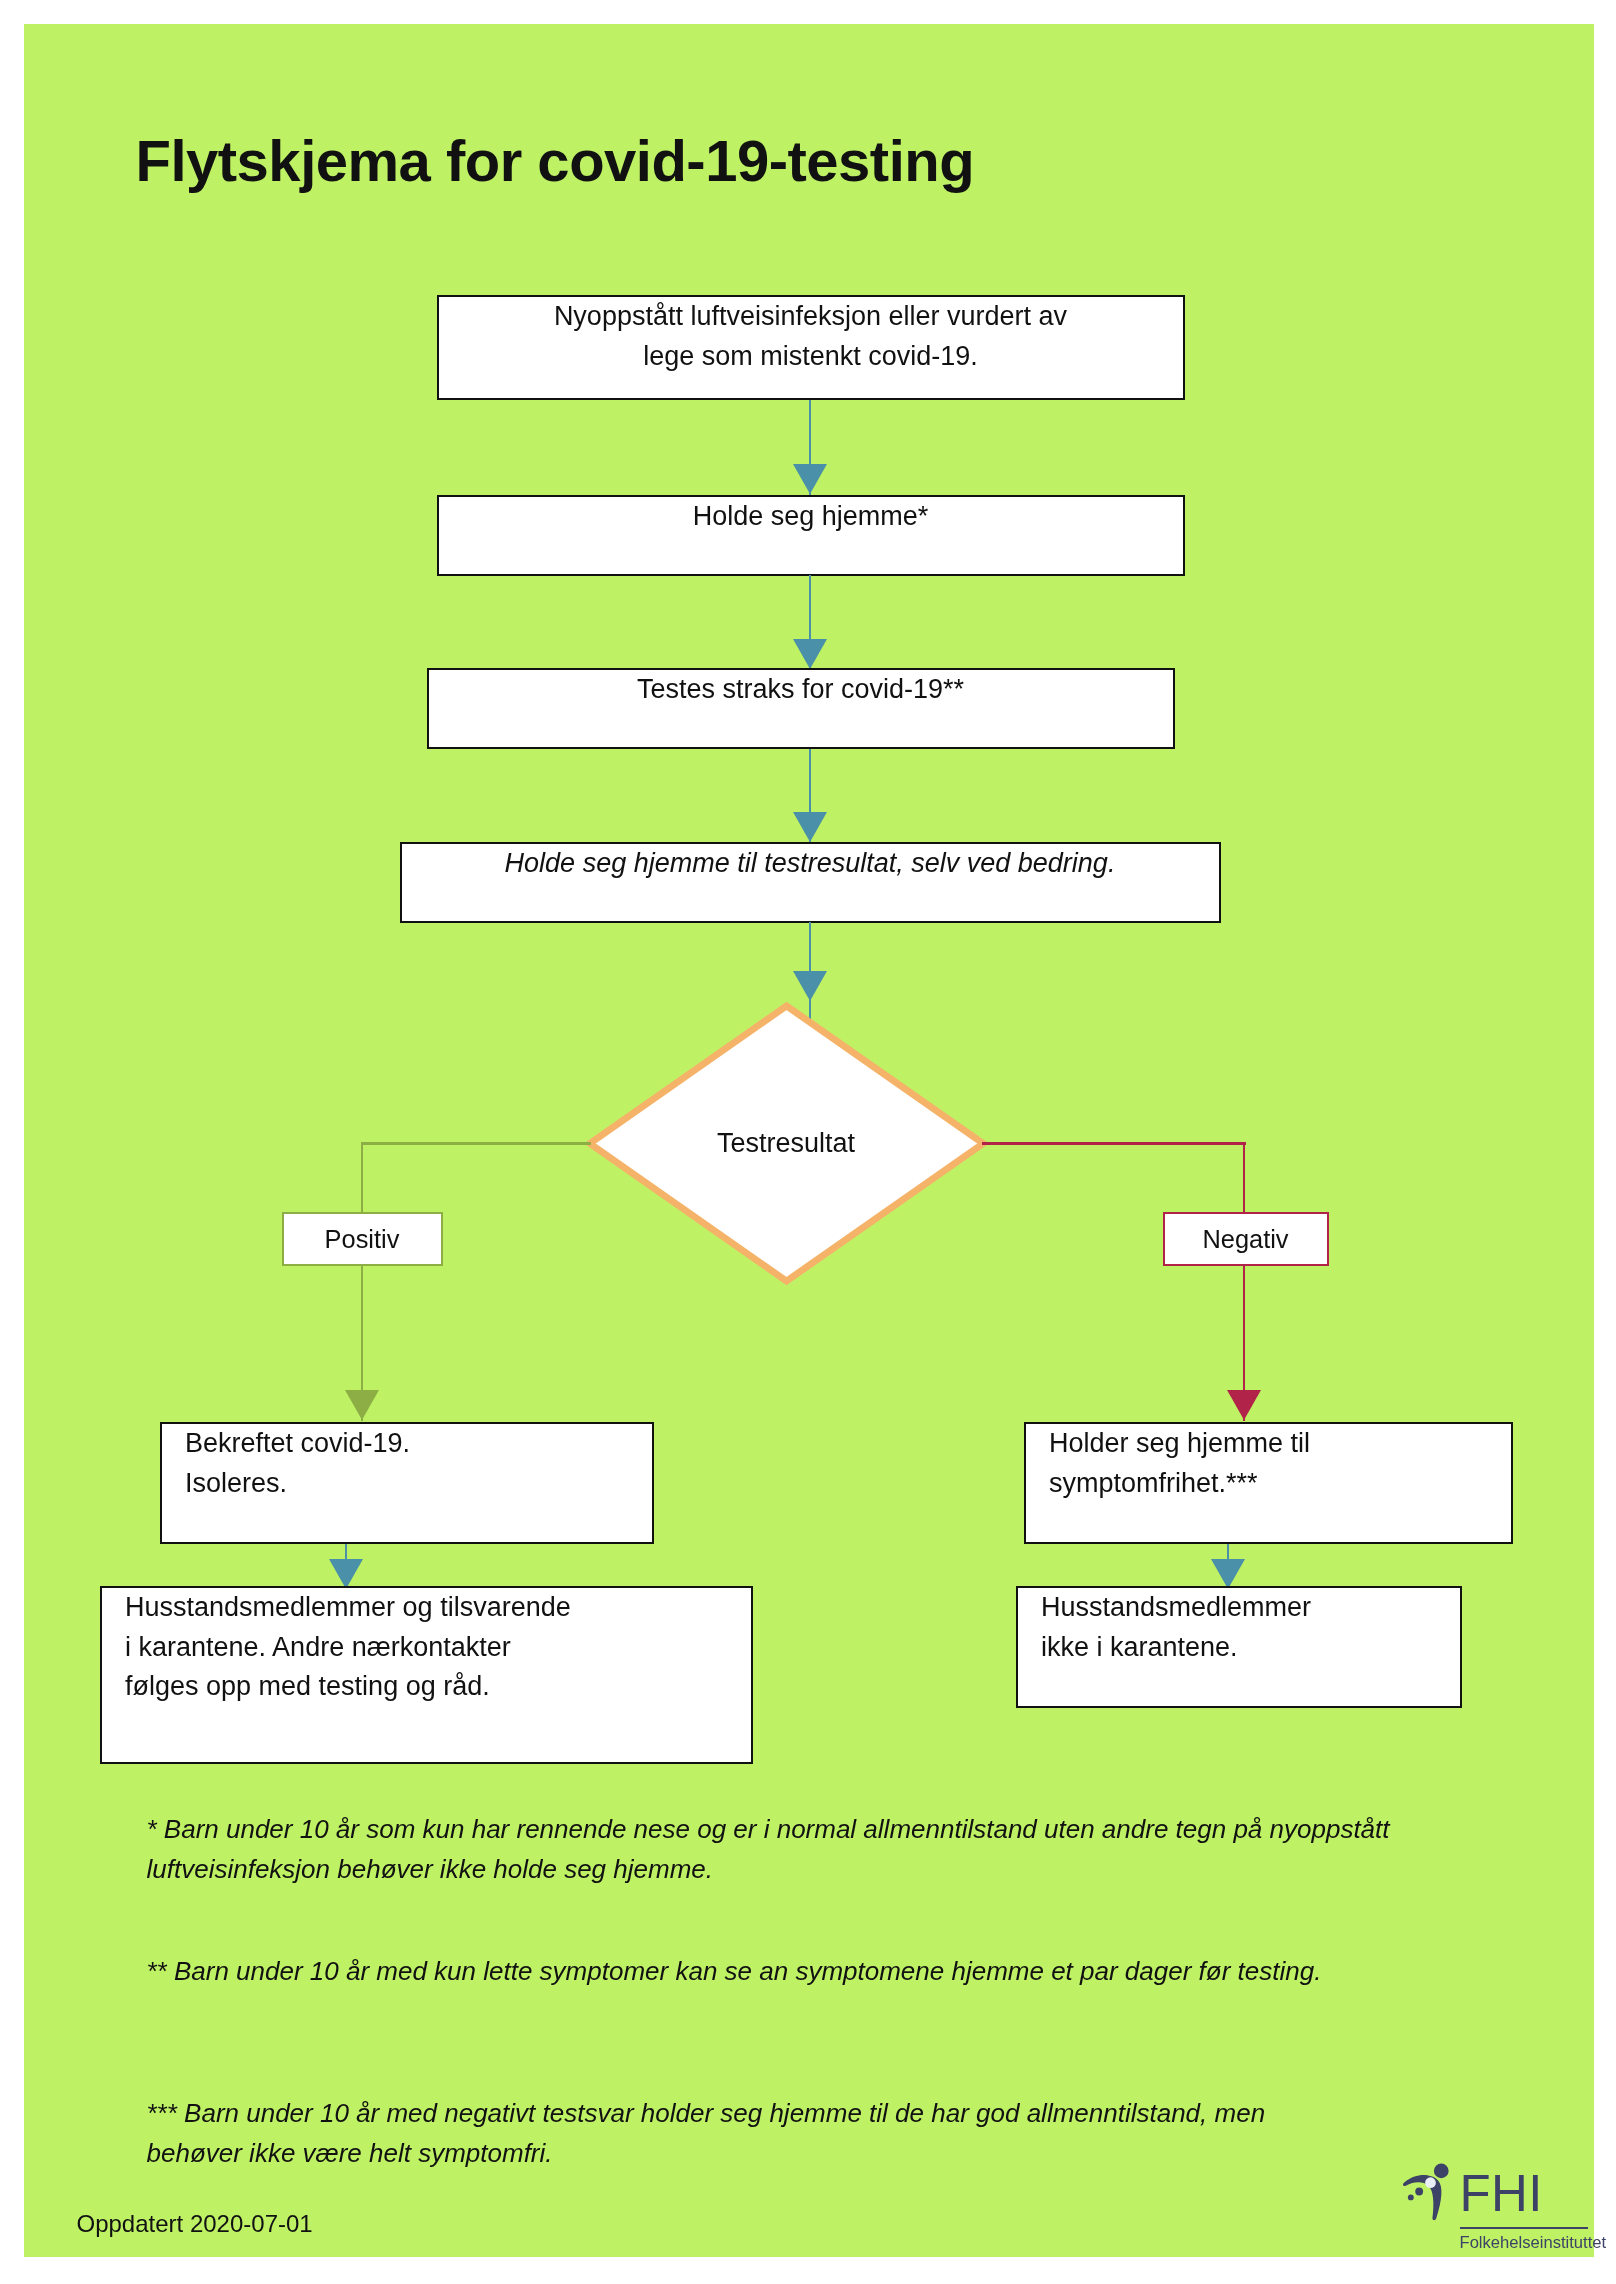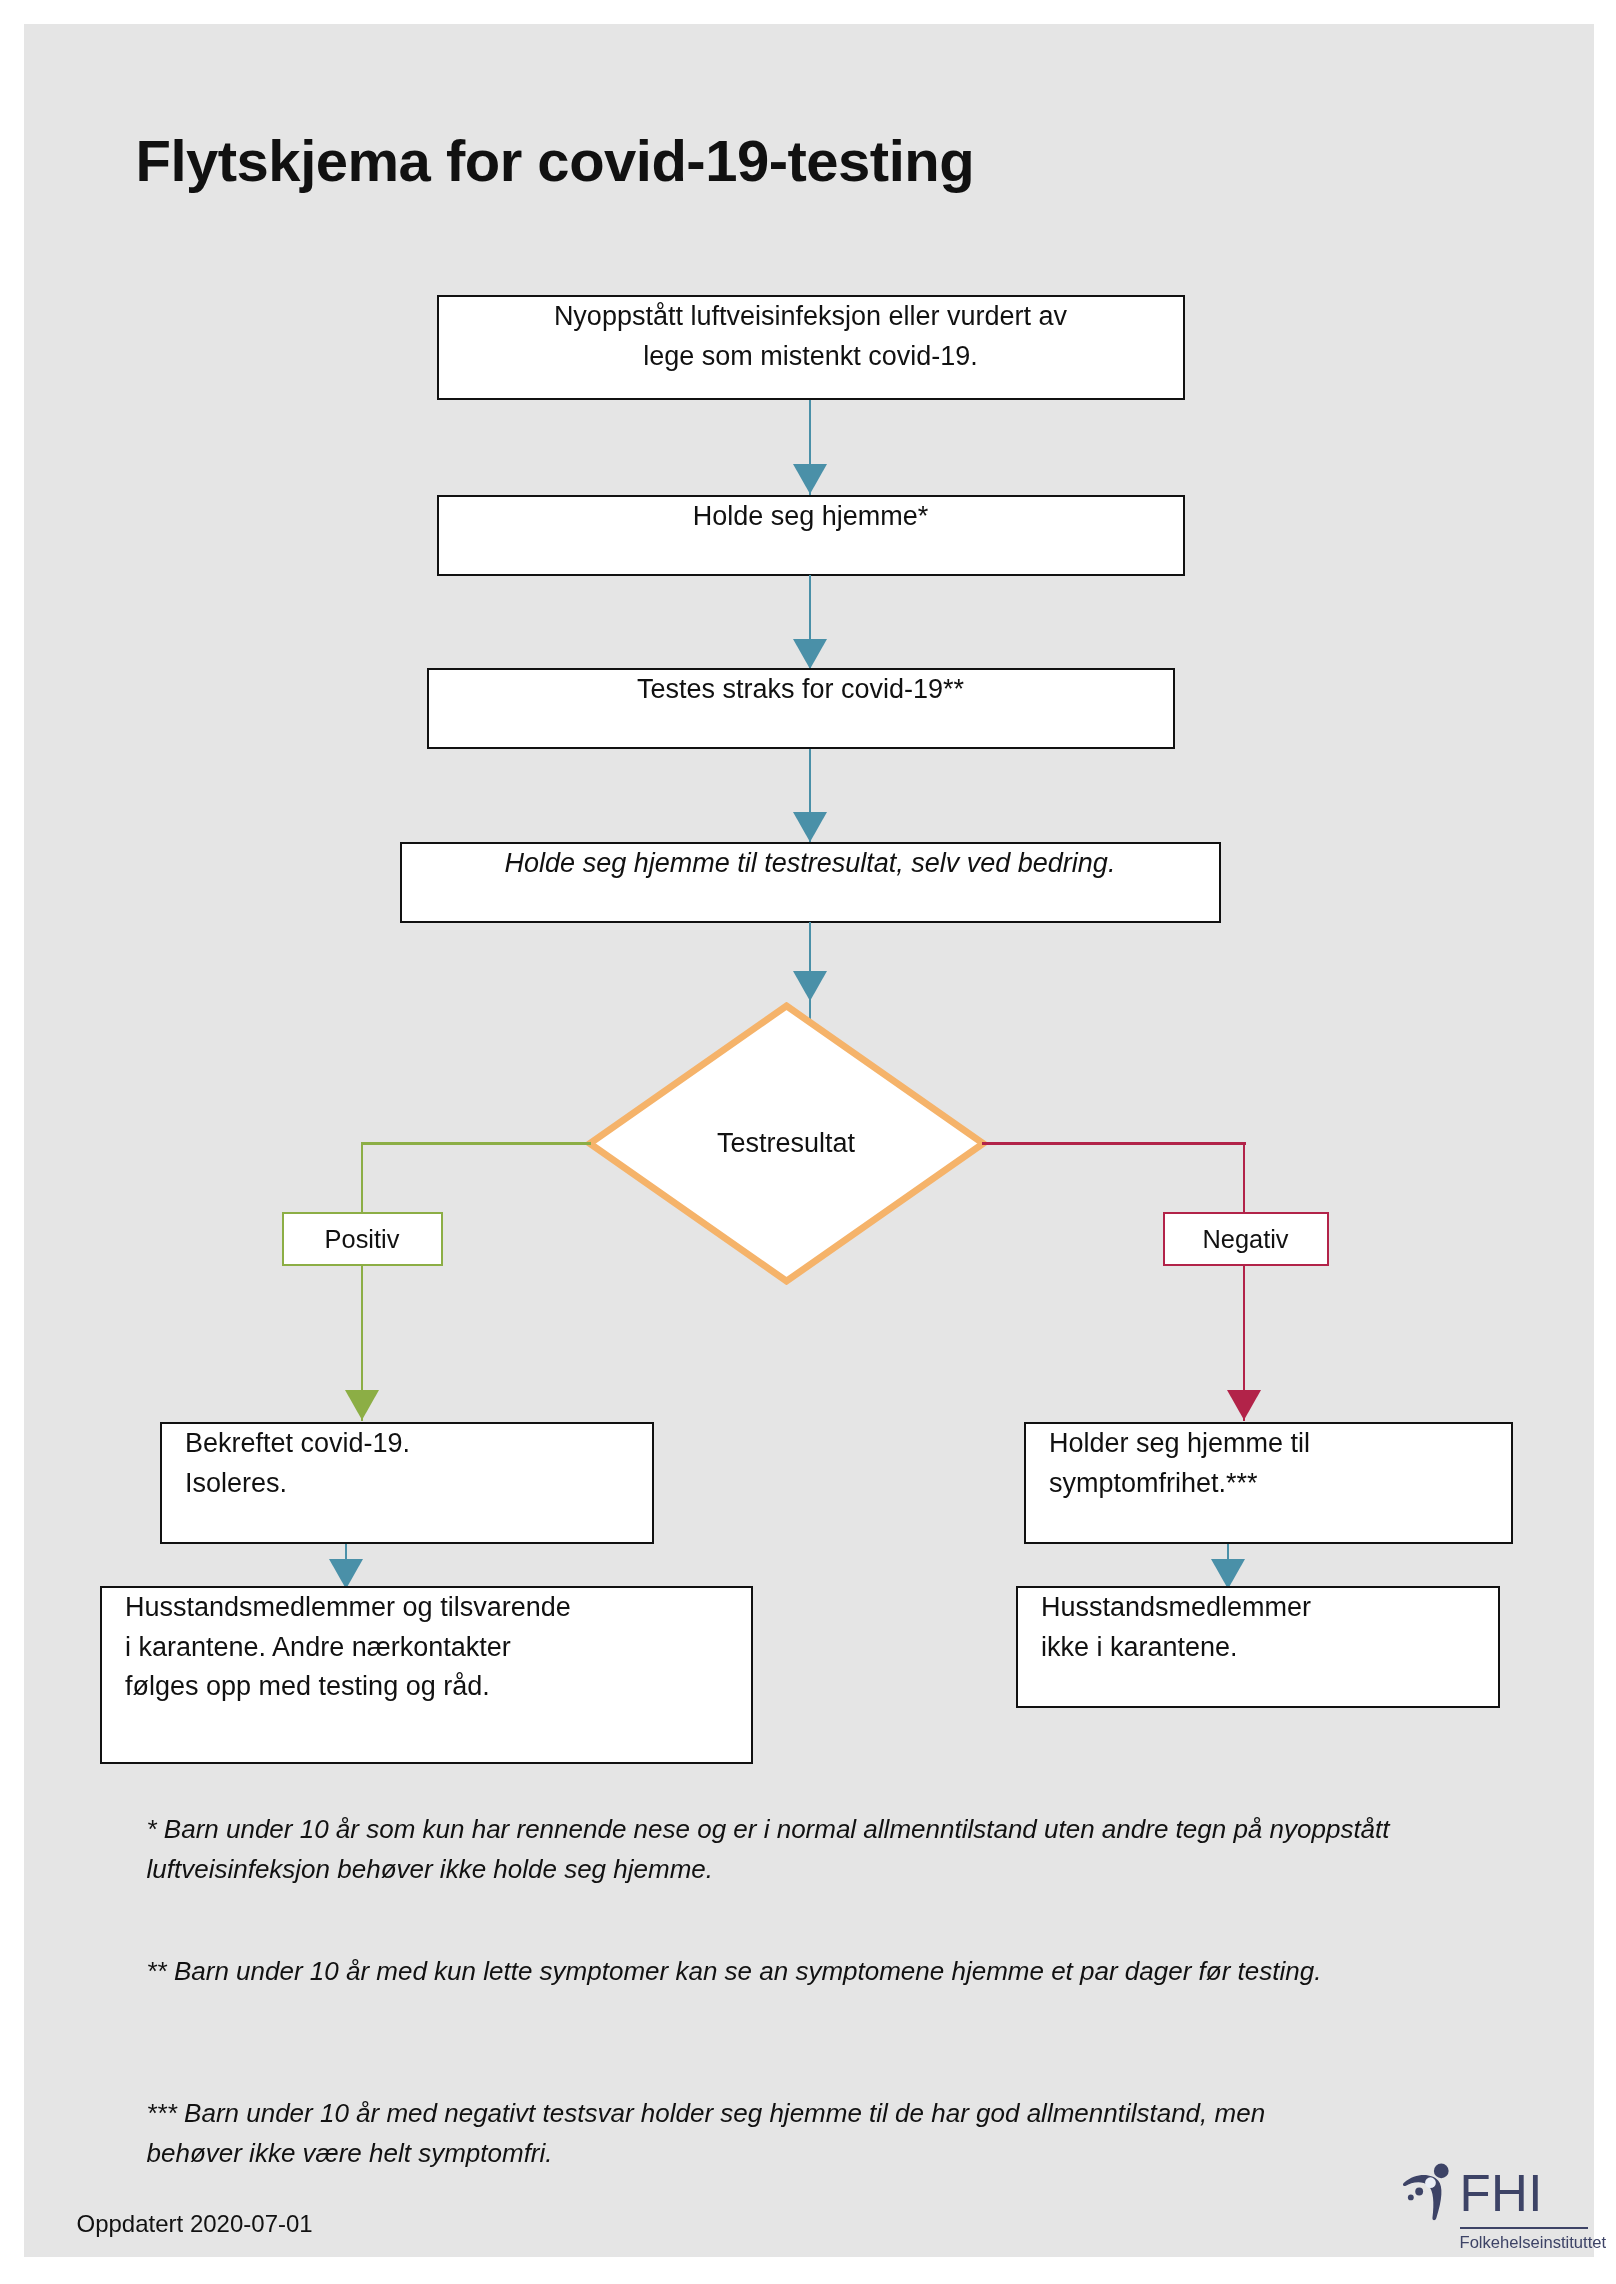--- a/index.html
+++ b/index.html
@@ -14,21 +14,21 @@
     position: relative;
     overflow: hidden;
   }
 
   #poster {
     position: absolute;
     left: 23.5px;
     top: 24.4px;
     width: 1570px;
     height: 2233px;
-    background: #e5e5e5;
+    background: #bef264;
   }
 
   
   #title {
     position: absolute;
     left: 112px;
     top: 103px;
     font-size: 58px;
     font-weight: 700;
     letter-spacing: -0.5px;
@@ -227,21 +227,21 @@
 
   <div class="vline c-teal" style="left:1203px; top:1520px; height:73px;"></div>
   <div class="arrow a-teal" style="left:1187px; top:1535px;"></div>
 
   <div class="fbox left" style="left:76px; top:1562px; width:653px; height:178px;">
     <div class="txt" style="white-space:pre-line;">Husstandsmedlemmer og tilsvarende
 i karantene. Andre nærkontakter
 følges opp med testing og råd.</div>
   </div>
 
-  <div class="fbox left" style="left:992px; top:1562px; width:484px; height:122px;">
+  <div class="fbox left" style="left:992px; top:1562px; width:446px; height:122px;">
     <div class="txt" style="white-space:pre-line;">Husstandsmedlemmer
 ikke i karantene.</div>
   </div>
 
   <div class="note" style="left:107px; top:1786px;">* Barn under 10  år som kun har rennende nese og er i normal allmenntilstand uten andre tegn på nyoppstått luftveisinfeksjon behøver ikke holde seg hjemme.</div>
 
   <div class="note" style="left:107px; top:1928px; width:1251px;">** Barn under 10 år med kun lette symptomer kan se an symptomene hjemme et par dager før testing.</div>
 
   <div class="note" style="left:107px; top:2070px; width:1212px;">*** Barn under 10 år med negativt testsvar holder seg hjemme til de har god allmenntilstand, men behøver ikke være helt symptomfri.</div>
 

